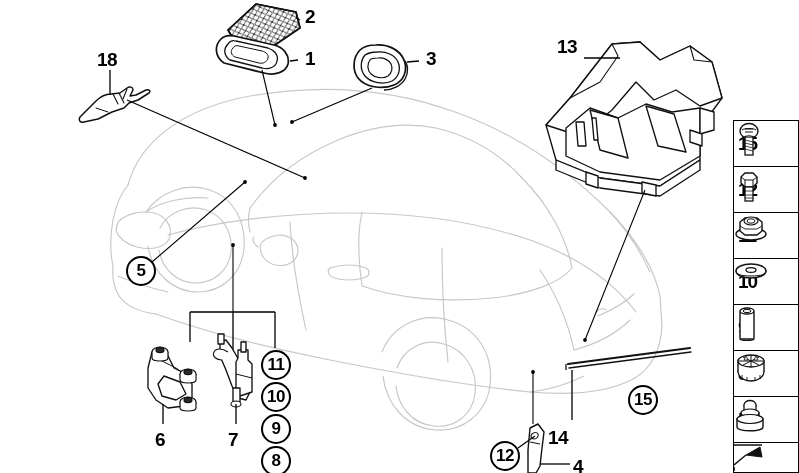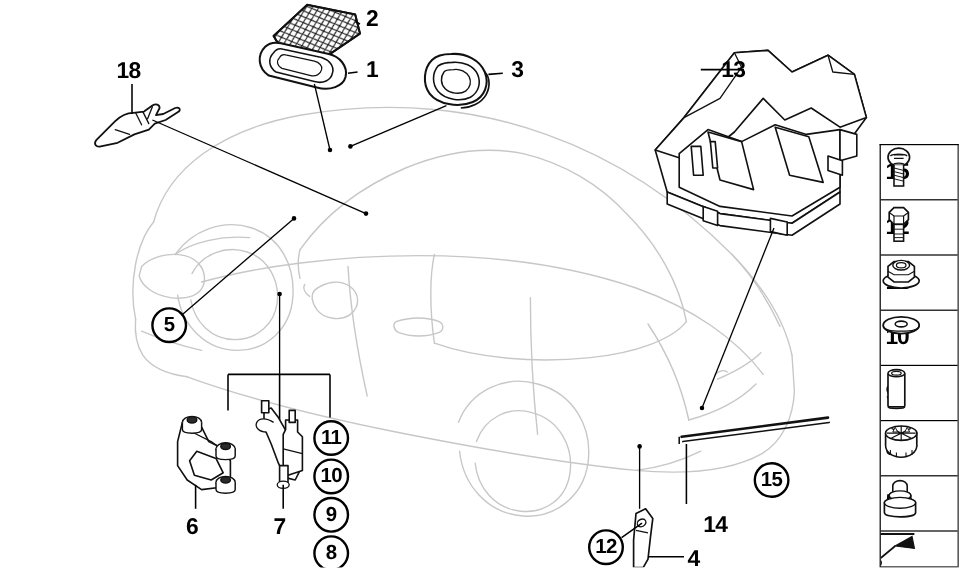--- a/index.html
+++ b/index.html
@@ -364,24 +364,24 @@
       </svg>
     </div>
   </div>
 
 </div>
 
 <div class="lbl" style="left:305px;top:7px;">2</div>
 <div class="lbl" style="left:305px;top:49px;">1</div>
 <div class="lbl" style="left:426px;top:49px;">3</div>
 <div class="lbl" style="left:97px;top:50px;">18</div>
-<div class="lbl" style="left:557px;top:49px;margin-left:44px;">13</div>
+<div class="lbl" style="left:557px;top:37px;">13</div>
 <div class="lbl" style="left:155px;top:430px;">6</div>
 <div class="lbl" style="left:228px;top:430px;">7</div>
-<div class="lbl" style="left:586px;top:428px;">14</div>
+<div class="lbl" style="left:548px;top:428px;">14</div>
 <div class="lbl" style="left:573px;top:457px;">4</div>
 
 <div class="callout" style="left:126px;top:256px;">5</div>
 <div class="callout" style="left:261px;top:350px;">11</div>
 <div class="callout" style="left:261px;top:382px;">10</div>
 <div class="callout" style="left:261px;top:414px;">9</div>
 <div class="callout" style="left:261px;top:446px;">8</div>
 <div class="callout" style="left:490px;top:441px;">12</div>
 <div class="callout" style="left:628px;top:385px;">15</div>
 

